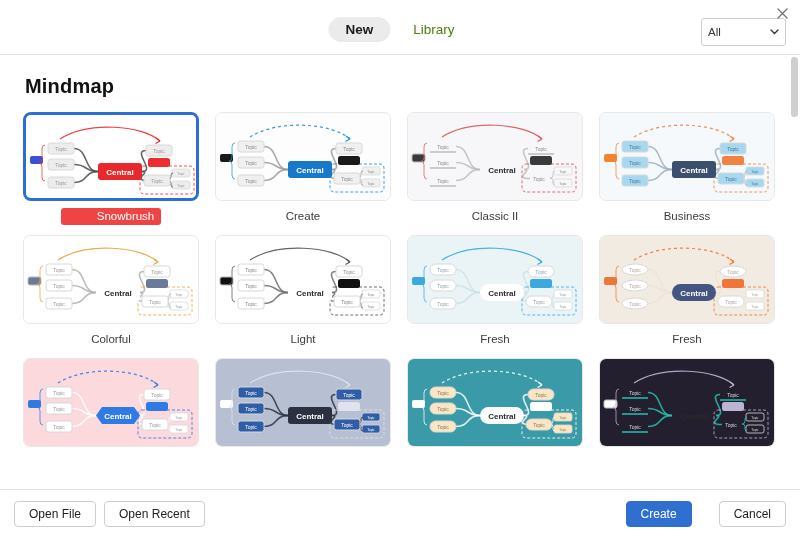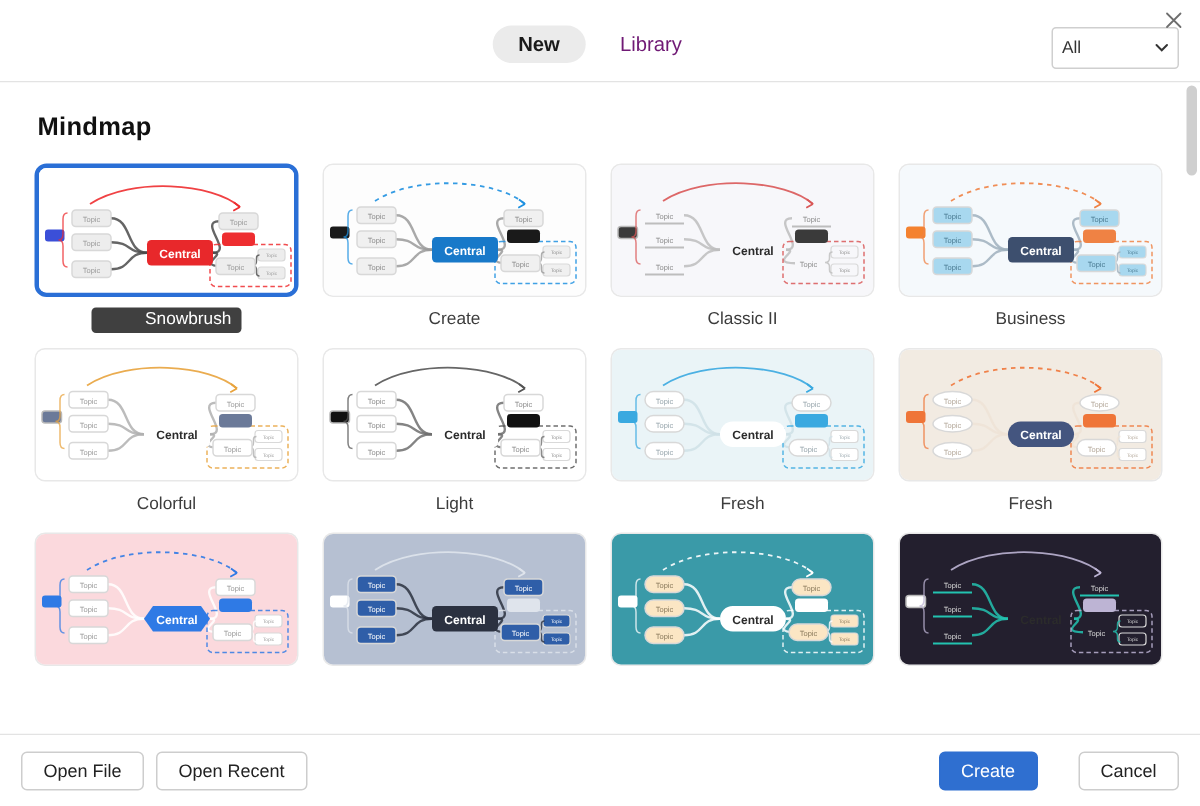--- a/index.html
+++ b/index.html
@@ -22,55 +22,55 @@
     position:absolute; right:6px; top:2px; width:24px; height:22px;
     display:flex; align-items:center; justify-content:center;
     color:#777; font-size:13px; cursor:pointer;
   }
   .seg {
     position:absolute; left:50%; top:17px; transform:translateX(-50%);
     display:flex; align-items:center; gap:6px;
   }
   .seg-item {
     padding:5px 17px; border-radius:14px; font-size:13.5px;
-    color:#701a75; cursor:pointer; white-space:nowrap;
+    color:#4d7c0f; cursor:pointer; white-space:nowrap;
   }
   .seg-item.active { background:#ebebeb; color:#1a1a1a; font-weight:bold; }
 
   .filter {
     position:absolute; right:14px; top:18px;
     width:85px; height:28px; border:1px solid #cfcfcf; border-radius:3px;
     background:#fff; display:flex; align-items:center; padding:0 6px;
     font-size:11.5px; color:#333; cursor:pointer;
   }
   .filter .fval { flex:1; }
   .filter .chev { font-size:9px; color:#333; }
 
   
   .content { flex:1 1 auto; position:relative; overflow:hidden; background:#fff; }
   .scroll-area { position:absolute; inset:0; overflow:hidden; padding:0 0 0 0; }
-  .section-title { font-size:17px; font-weight:bold; color:#111; margin:20px 0 0 25px; letter-spacing:.2px; }
+  .section-title { font-size:20px; font-weight:bold; color:#111; margin:20px 0 0 25px; letter-spacing:.2px; }
 
   .grid {
     display:grid; grid-template-columns:repeat(4,176px);
     gap:12px 16px;
     margin:14px 0 0 23px;
   }
   .cell { width:176px; }
   .thumb {
     width:176px; height:89px; border-radius:7px; overflow:hidden;
     border:1px solid #e8e8e8; background:#fbfbfd; position:relative;
   }
   .cell.selected .thumb { border:3px solid #2a6fd6; border-radius:8px; }
   .caption {
     text-align:center; font-size:11.5px; color:#3c3c3c; margin-top:7px;
     height:15px; line-height:15px;
   }
   .caption span.lbl { padding:1px 7px; border-radius:3px; display:inline-block; }
-  .cell.selected .caption span.lbl { background:#404040; color:#fff;padding-left:36px; }
+  .cell.selected .caption span.lbl { background:#ef4444; color:#fff;padding-left:36px; }
 
   .scrollbar {
     position:absolute; right:2px; top:2px; width:7px; height:60px;
     background:#cfcfcf; border-radius:4px;
   }
 
   
   .footer {
     height:48px; flex:0 0 48px; border-top:1px solid #e3e3e3;
     display:flex; align-items:center; padding:0 14px; background:#fff;

